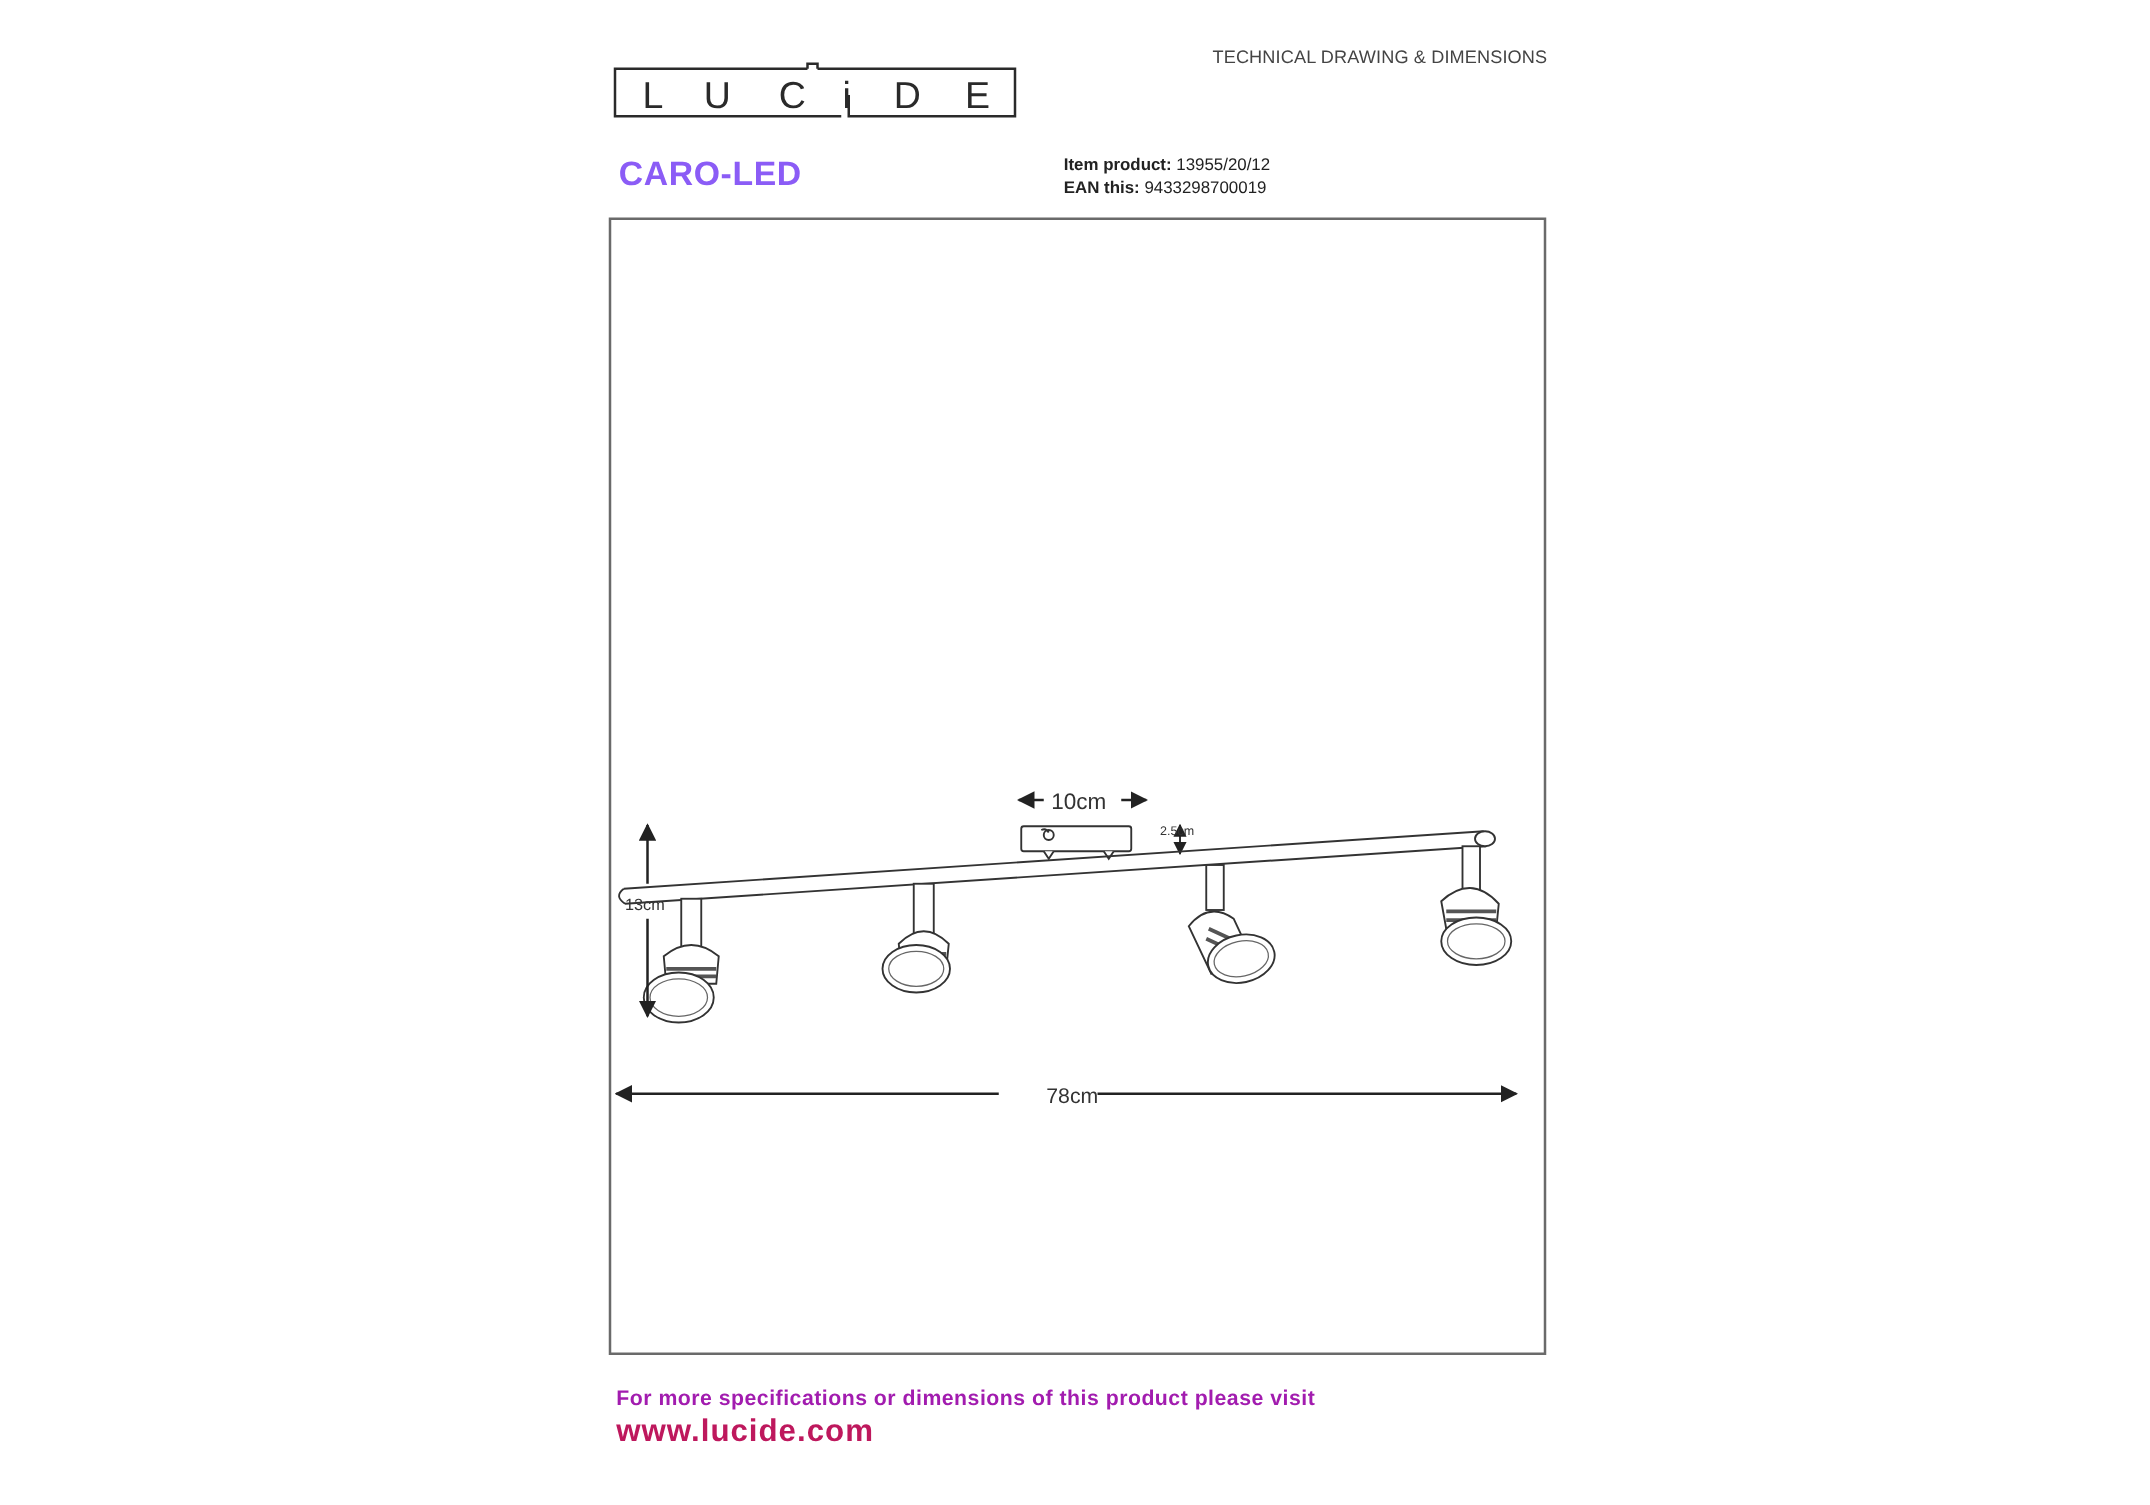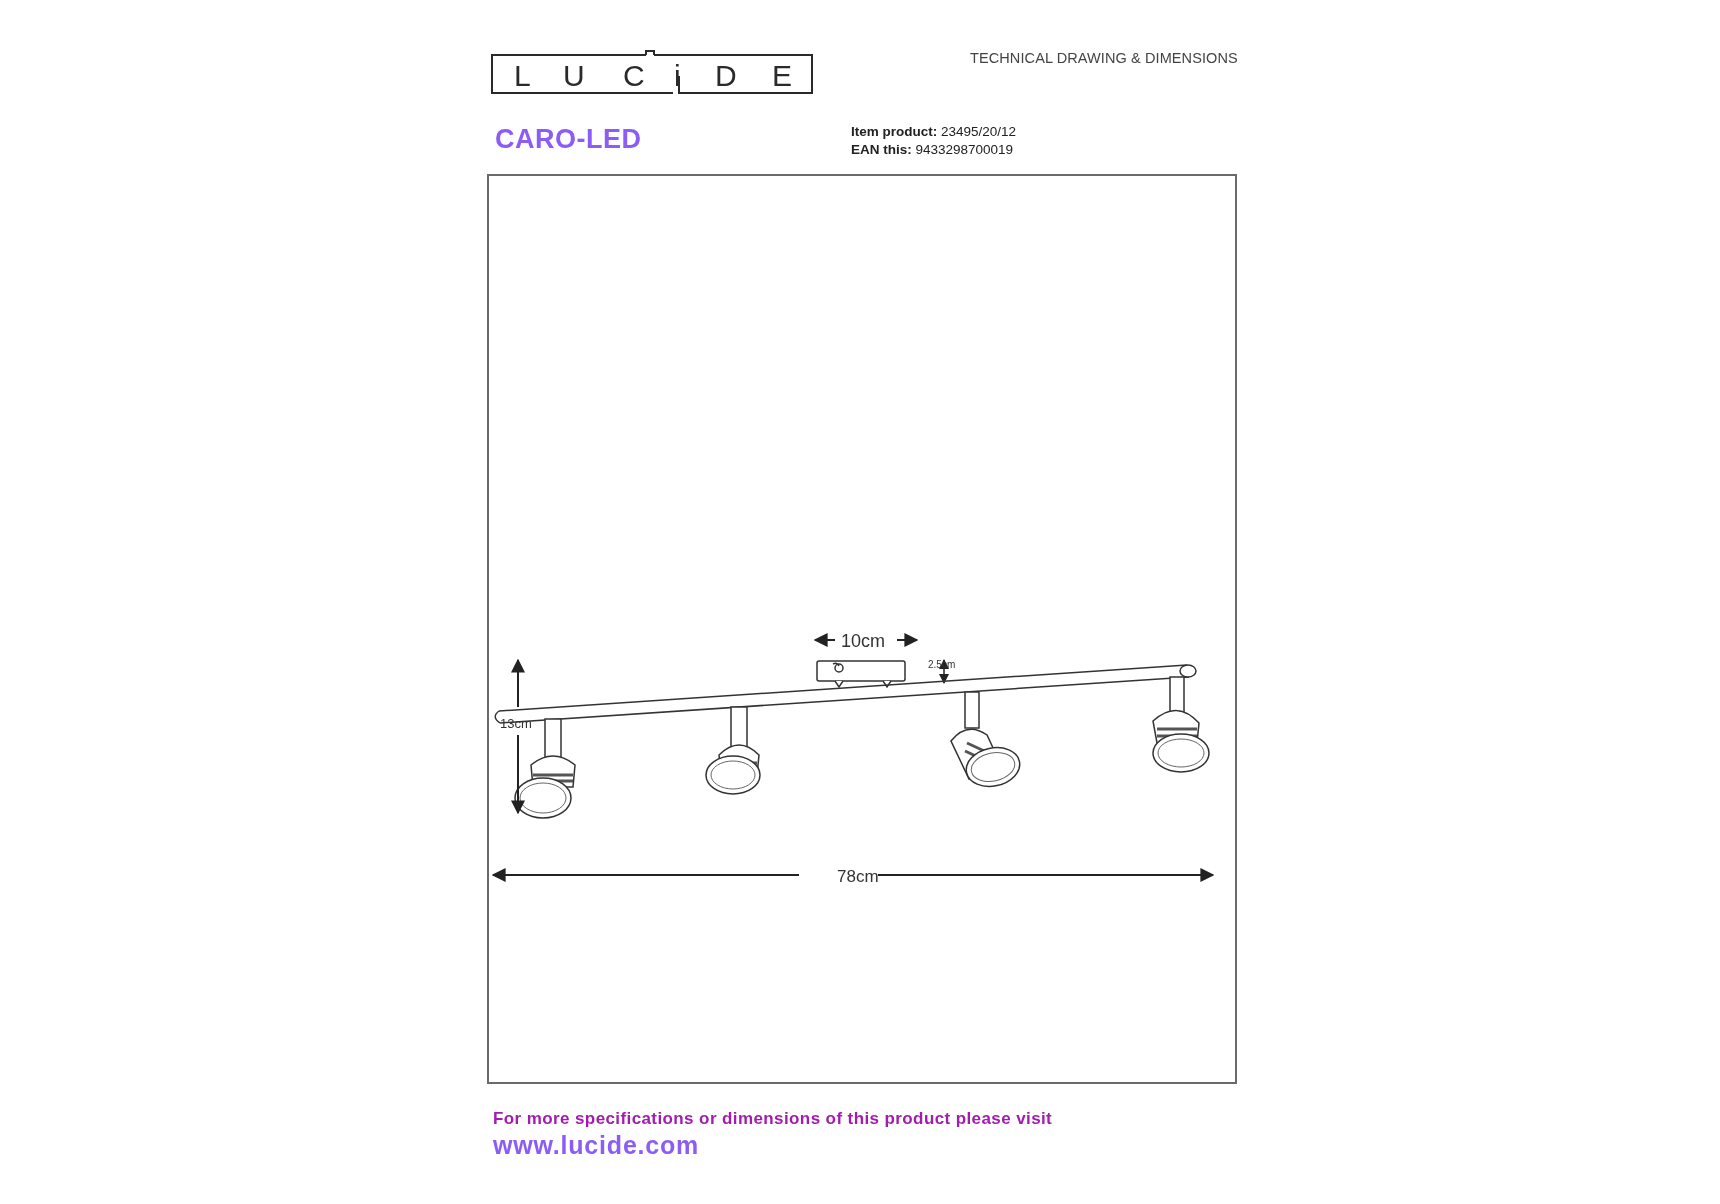--- a/index.html
+++ b/index.html
@@ -1,28 +1,28 @@
 <!DOCTYPE html>
 <html><head>
 <meta charset="utf-8">
 <style>
   html, body { margin: 0; padding: 0; background: #ffffff; }
   body { width: 1720px; height: 1204px; position: relative; overflow: hidden; font-family: "Liberation Sans", sans-serif; color: #1a1a1a; }
   .logo { position: absolute; left: 489px; top: 48px; width: 326px; height: 52px; }
   .logo svg { width: 100%; height: 100%; }
-  .doc-type { position: absolute; left: 970px; top: 50px; font-size: 14.5px; color: #444; letter-spacing: 0.1px; }
+  .doc-type { position: absolute; left: 970px; top: 38px; font-size: 14.5px; color: #444; letter-spacing: 0.1px; }
   .product-name { position: absolute; left: 495px; top: 124px; font-size: 27px; font-weight: bold; color: #8b5cf6; letter-spacing: 0.5px; }
   .meta { position: absolute; left: 851px; top: 123px; font-size: 13.5px; line-height: 18px; color: #222; }
   .meta .k { font-weight: bold; }
   .frame { position: absolute; left: 487px; top: 174px; width: 750px; height: 910px; border: 2px solid #6a6a6a; box-sizing: border-box; }
   .drawing { position: absolute; left: 487px; top: 174px; width: 750px; height: 1152px; }
   .drawing svg { width: 100%; height: 100%; }
   .dim-text { font-family: "Liberation Sans", sans-serif; fill: #333; }
   .footer-note { position: absolute; left: 493px; top: 1109px; font-size: 17px; font-weight: bold; color: #a21caf; letter-spacing: 0.4px; }
-  .footer-url { position: absolute; left: 493px; top: 1131px; font-size: 25px; font-weight: bold; color: #8b5cf6; letter-spacing: 0.8px; }
+  .footer-url { position: absolute; left: 493px; top: 1131px; font-size: 25px; font-weight: bold; color: #be185d; letter-spacing: 0.8px; }
 </style>
 </head>
 <body>
 
 <div class="logo">
   <svg viewBox="0 0 326 52" xmlns="http://www.w3.org/2000/svg">
     <g fill="none" stroke="#2a2a2a" stroke-width="2">
       <path d="M 157 7 L 3 7 L 3 45 L 184 45"></path>
       <path d="M 165 7 L 323 7 L 323 45 L 190 45 L 190 28"></path>
       <path d="M 157 7 L 157 3 L 165 3 L 165 7"></path>
@@ -38,21 +38,21 @@
   </svg>
 </div>
 
 <div class="doc-type">TECHNICAL DRAWING &amp; DIMENSIONS</div>
 
 <div class="product-name">CARO-LED</div>
 
 <div class="meta">
   <div>
     <span class="k">Item product:</span>
-    <span>23495/20/12</span>
+    <span>13955/20/12</span>
   </div>
   <div>
     <span class="k">EAN this:</span>
     <span>9433298700019</span>
   </div>
 </div>
 
 <div class="frame"></div>
 
 <div class="drawing">

